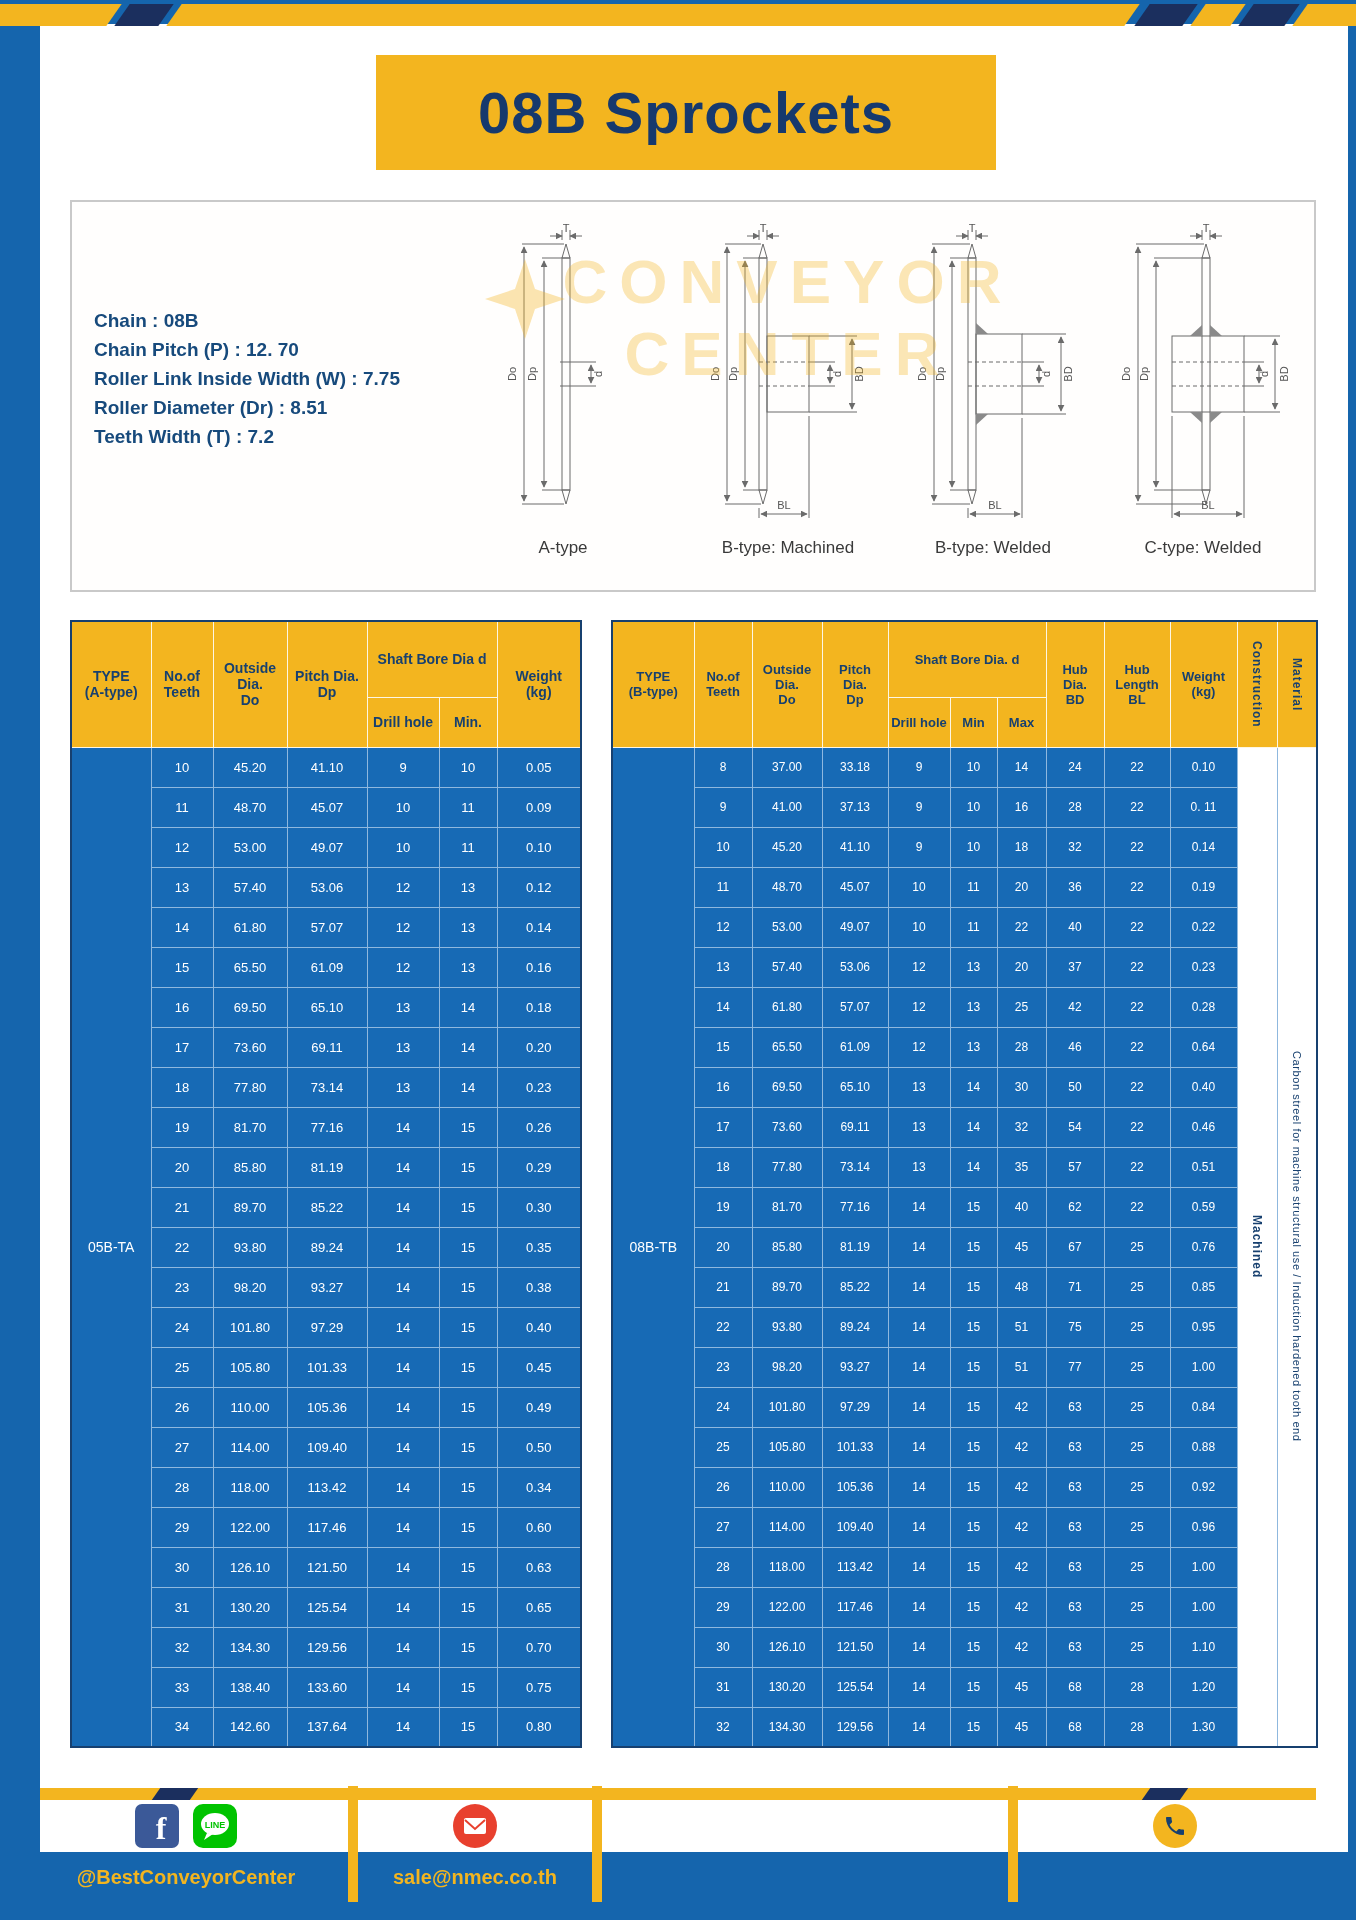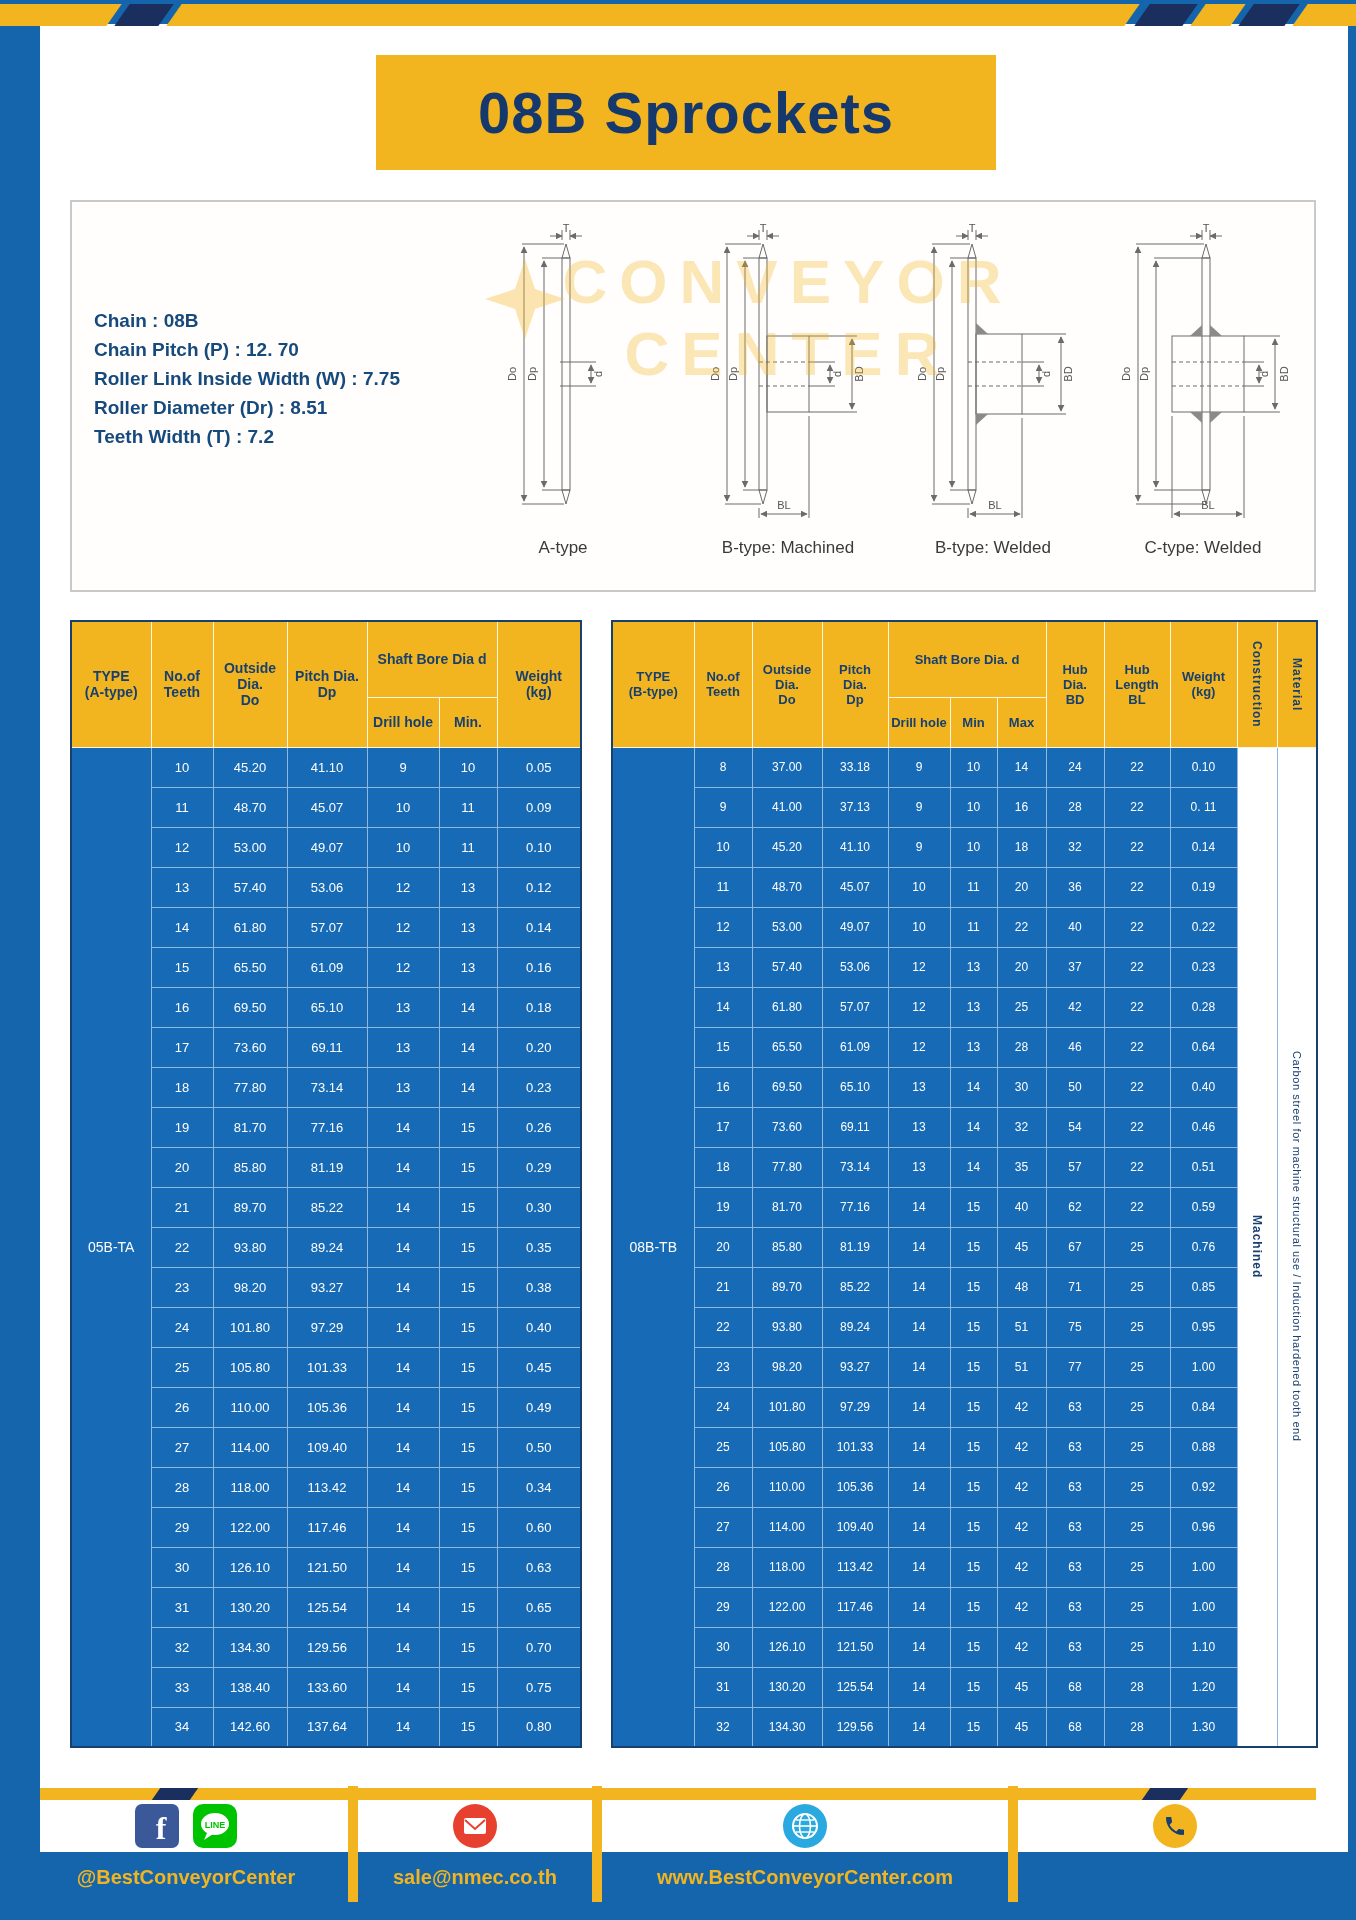--- a/index.html
+++ b/index.html
@@ -880,33 +880,20 @@
       <div class="f-icons">
         <svg width="44" height="44" viewBox="0 0 44 44">
           <circle cx="22" cy="22" r="22" fill="#e8402e"></circle>
           <rect x="11" y="14" width="22" height="16" rx="2" fill="#ffffff"></rect>
           <polyline points="12,16 22,25 32,16" fill="none" stroke="#e8402e" stroke-width="2"></polyline>
         </svg>
       </div>
       <div class="f-text">sale@nmec.co.th</div>
     </div>
 
-    <div class="f-section" style="left:602px;width:406px">
-      <div class="f-icons">
-        <svg width="44" height="44" viewBox="0 0 44 44">
-          <circle cx="22" cy="22" r="22" fill="#2aa9e0"></circle>
-          <circle cx="22" cy="22" r="12" fill="none" stroke="#ffffff" stroke-width="2"></circle>
-          <ellipse cx="22" cy="22" rx="5.5" ry="12" fill="none" stroke="#ffffff" stroke-width="1.6"></ellipse>
-          <line x1="10" y1="22" x2="34" y2="22" stroke="#ffffff" stroke-width="1.6"></line>
-          <line x1="13" y1="16" x2="31" y2="16" stroke="#ffffff" stroke-width="1.4"></line>
-          <line x1="13" y1="28" x2="31" y2="28" stroke="#ffffff" stroke-width="1.4"></line>
-        </svg>
-      </div>
-      <div class="f-text">www.BestConveyorCenter.com</div>
-    </div>
 
     <div class="f-section" style="left:1018px;width:314px">
       <div class="f-icons">
         <svg width="44" height="44" viewBox="0 0 44 44">
           <circle cx="22" cy="22" r="22" fill="#f3b51f"></circle>
           <path transform="translate(10,10)" fill="#17406f" d="M6.62 10.79c1.44 2.83 3.76 5.14 6.59 6.59l2.2-2.2c.27-.27.67-.36 1.02-.24 1.12.37 2.33.57 3.57.57.55 0 1 .45 1 1V20c0 .55-.45 1-1 1-9.39 0-17-7.61-17-17 0-.55.45-1 1-1h3.5c.55 0 1 .45 1 1 0 1.25.2 2.45.57 3.57.11.35.03.74-.25 1.02l-2.2 2.2z"></path>
         </svg>
       </div>
     </div>
   </div>

